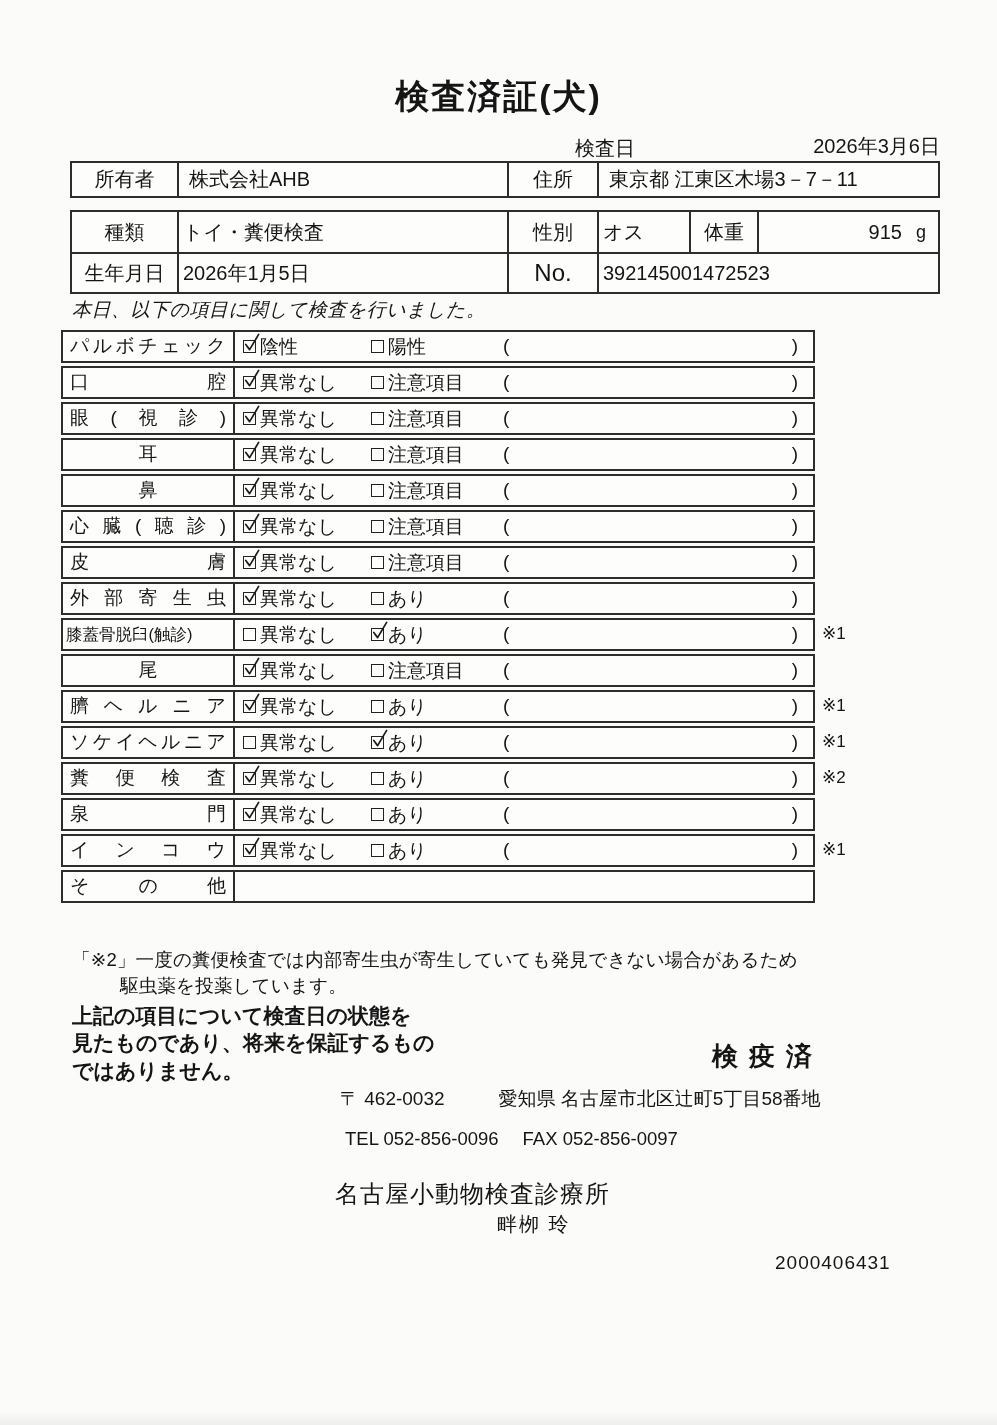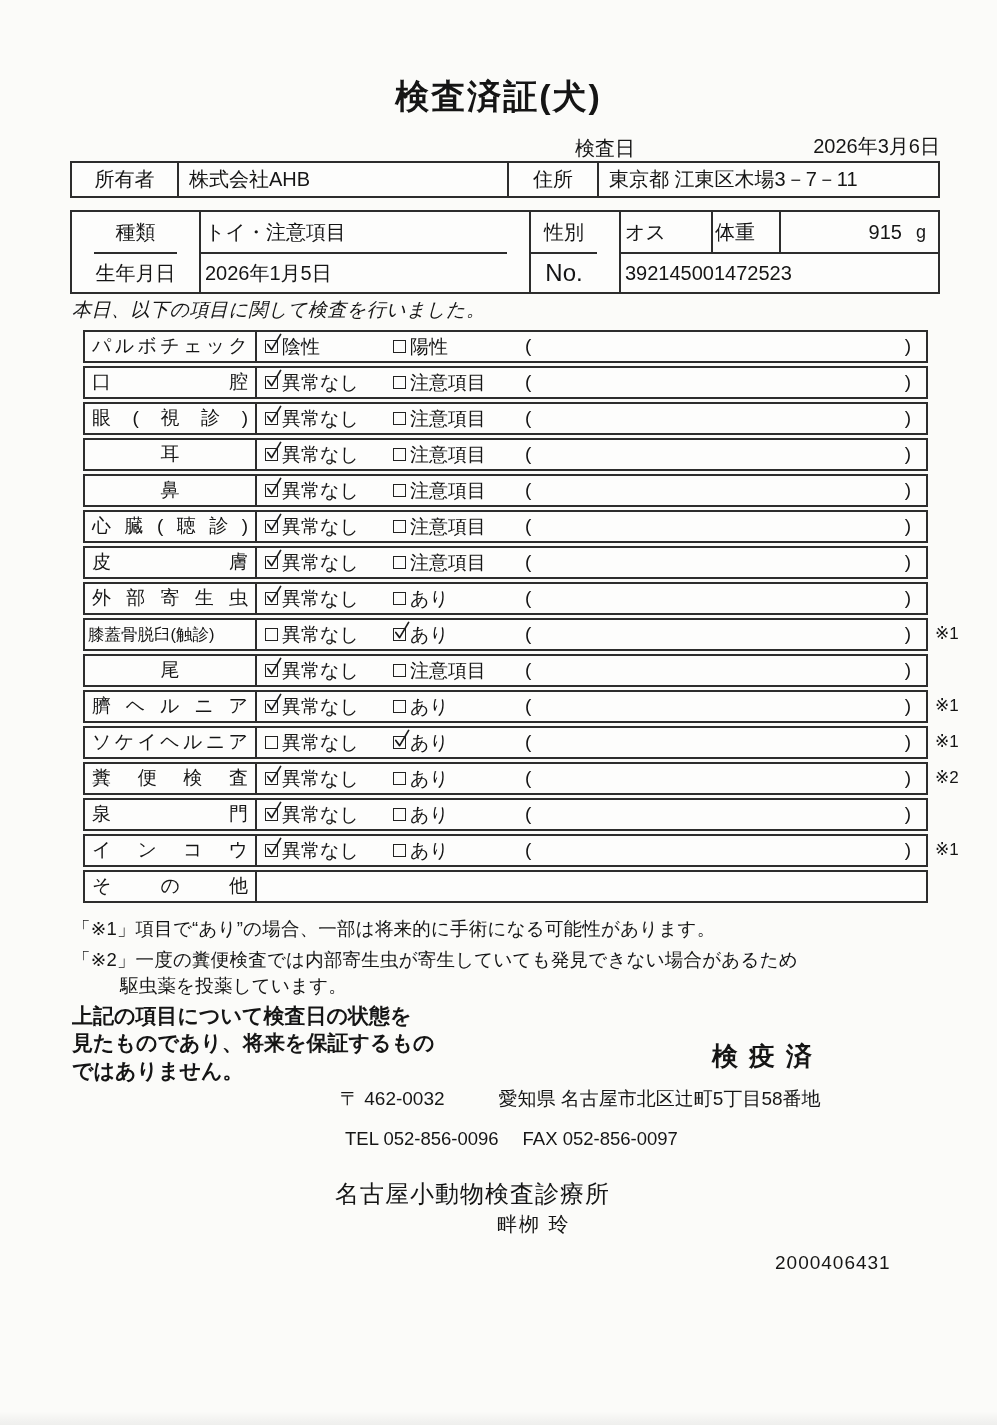--- a/index.html
+++ b/index.html
@@ -28,32 +28,32 @@
   .owner-table .cell{border-left:2px solid #2d2d2d;display:flex;align-items:center;
     padding:0 10px;font-size:20px;white-space:nowrap;}
   .owner-table .cell:first-child{border-left:none;}
   .cell.lab{justify-content:center;padding:0 4px;}
 
   
   .info-table{position:absolute;top:210px;left:70px;width:870px;
     display:grid;grid-template-columns:105px 330px 90px 92px 68px 1fr;
     grid-auto-rows:40px;border:2px solid #2d2d2d;background:#fdfdfc;}
   .info-table .cell{border-left:2px solid #2d2d2d;display:flex;align-items:center;
-    padding:0 4px;font-size:20px;white-space:nowrap;margin-left:22px;}
+    padding:0 4px;font-size:20px;white-space:nowrap;}
   .info-table .cell.c1{border-left:none;}
   .info-table .row2{border-top:2px solid #2d2d2d;}
   .cell.weight{justify-content:flex-end;padding-right:12px;}
   .cell.weight .unit{margin-left:14px;font-size:18px;}
   .cell.no-span{grid-column:4 / 7;}
   .cell.no-lab{justify-content:center;font-size:24px;}
 
   .statement{position:absolute;top:297px;left:72px;font-size:19px;letter-spacing:0.5px;font-style:italic;}
 
   
-  .checklist{position:absolute;top:330px;left:83px;width:845px;}
+  .checklist{position:absolute;top:330px;left:61px;width:754px;}
   .check-row{position:relative;height:33px;margin-bottom:3px;
     border:2px solid #2d2d2d;display:flex;background:#fdfdfc;}
   .row-label{width:172px;flex:0 0 172px;border-right:2px solid #2d2d2d;
     font-size:19px;line-height:28px;padding:0 7px;white-space:nowrap;overflow:hidden;}
   .align-justify{text-align:justify;text-align-last:justify;}
   .align-center{text-align:center;}
   .align-left{text-align:left;}
   .label-compact{font-size:16.5px;padding:0 3px;}
   .row-content{position:relative;flex:1;font-size:19px;line-height:28px;}
   .option{position:absolute;top:0;height:29px;display:flex;align-items:center;}
@@ -95,21 +95,21 @@
 
   <div class="owner-table">
     <div class="cell lab">所有者</div>
     <div class="cell">株式会社AHB</div>
     <div class="cell lab">住所</div>
     <div class="cell">東京都 江東区木場3－7－11</div>
   </div>
 
   <div class="info-table">
     <div class="cell c1 lab">種類</div>
-    <div class="cell">トイ・注意項目</div>
+    <div class="cell">トイ・糞便検査</div>
     <div class="cell lab">性別</div>
     <div class="cell">オス</div>
     <div class="cell lab">体重</div>
     <div class="cell weight">
       <span>915</span>
       <span class="unit">g</span>
     </div>
     <div class="cell c1 row2 lab">生年月日</div>
     <div class="cell row2">2026年1月5日</div>
     <div class="cell row2 no-lab">No.</div>
@@ -408,21 +408,20 @@
           <span class="paren paren-close">)</span>
         </div>
         <span class="row-note">※1</span>
       </div>
       <div class="check-row">
         <div class="row-label align-justify">その他</div>
         <div class="row-content"></div>
       </div>
     </div>
 
-  <div class="footnote fn1">「※1」項目で“あり”の場合、一部は将来的に手術になる可能性があります。</div>
   <div class="footnote fn2">「※2」一度の糞便検査では内部寄生虫が寄生していても発見できない場合があるため</div>
   <div class="footnote fn3">駆虫薬を投薬しています。</div>
 
   <div class="disclaimer">
     <div>上記の項目について検査日の状態を</div>
     <div>見たものであり、将来を保証するもの</div>
     <div>ではありません。</div>
   </div>
 
   <div class="stamp">検疫済</div>

